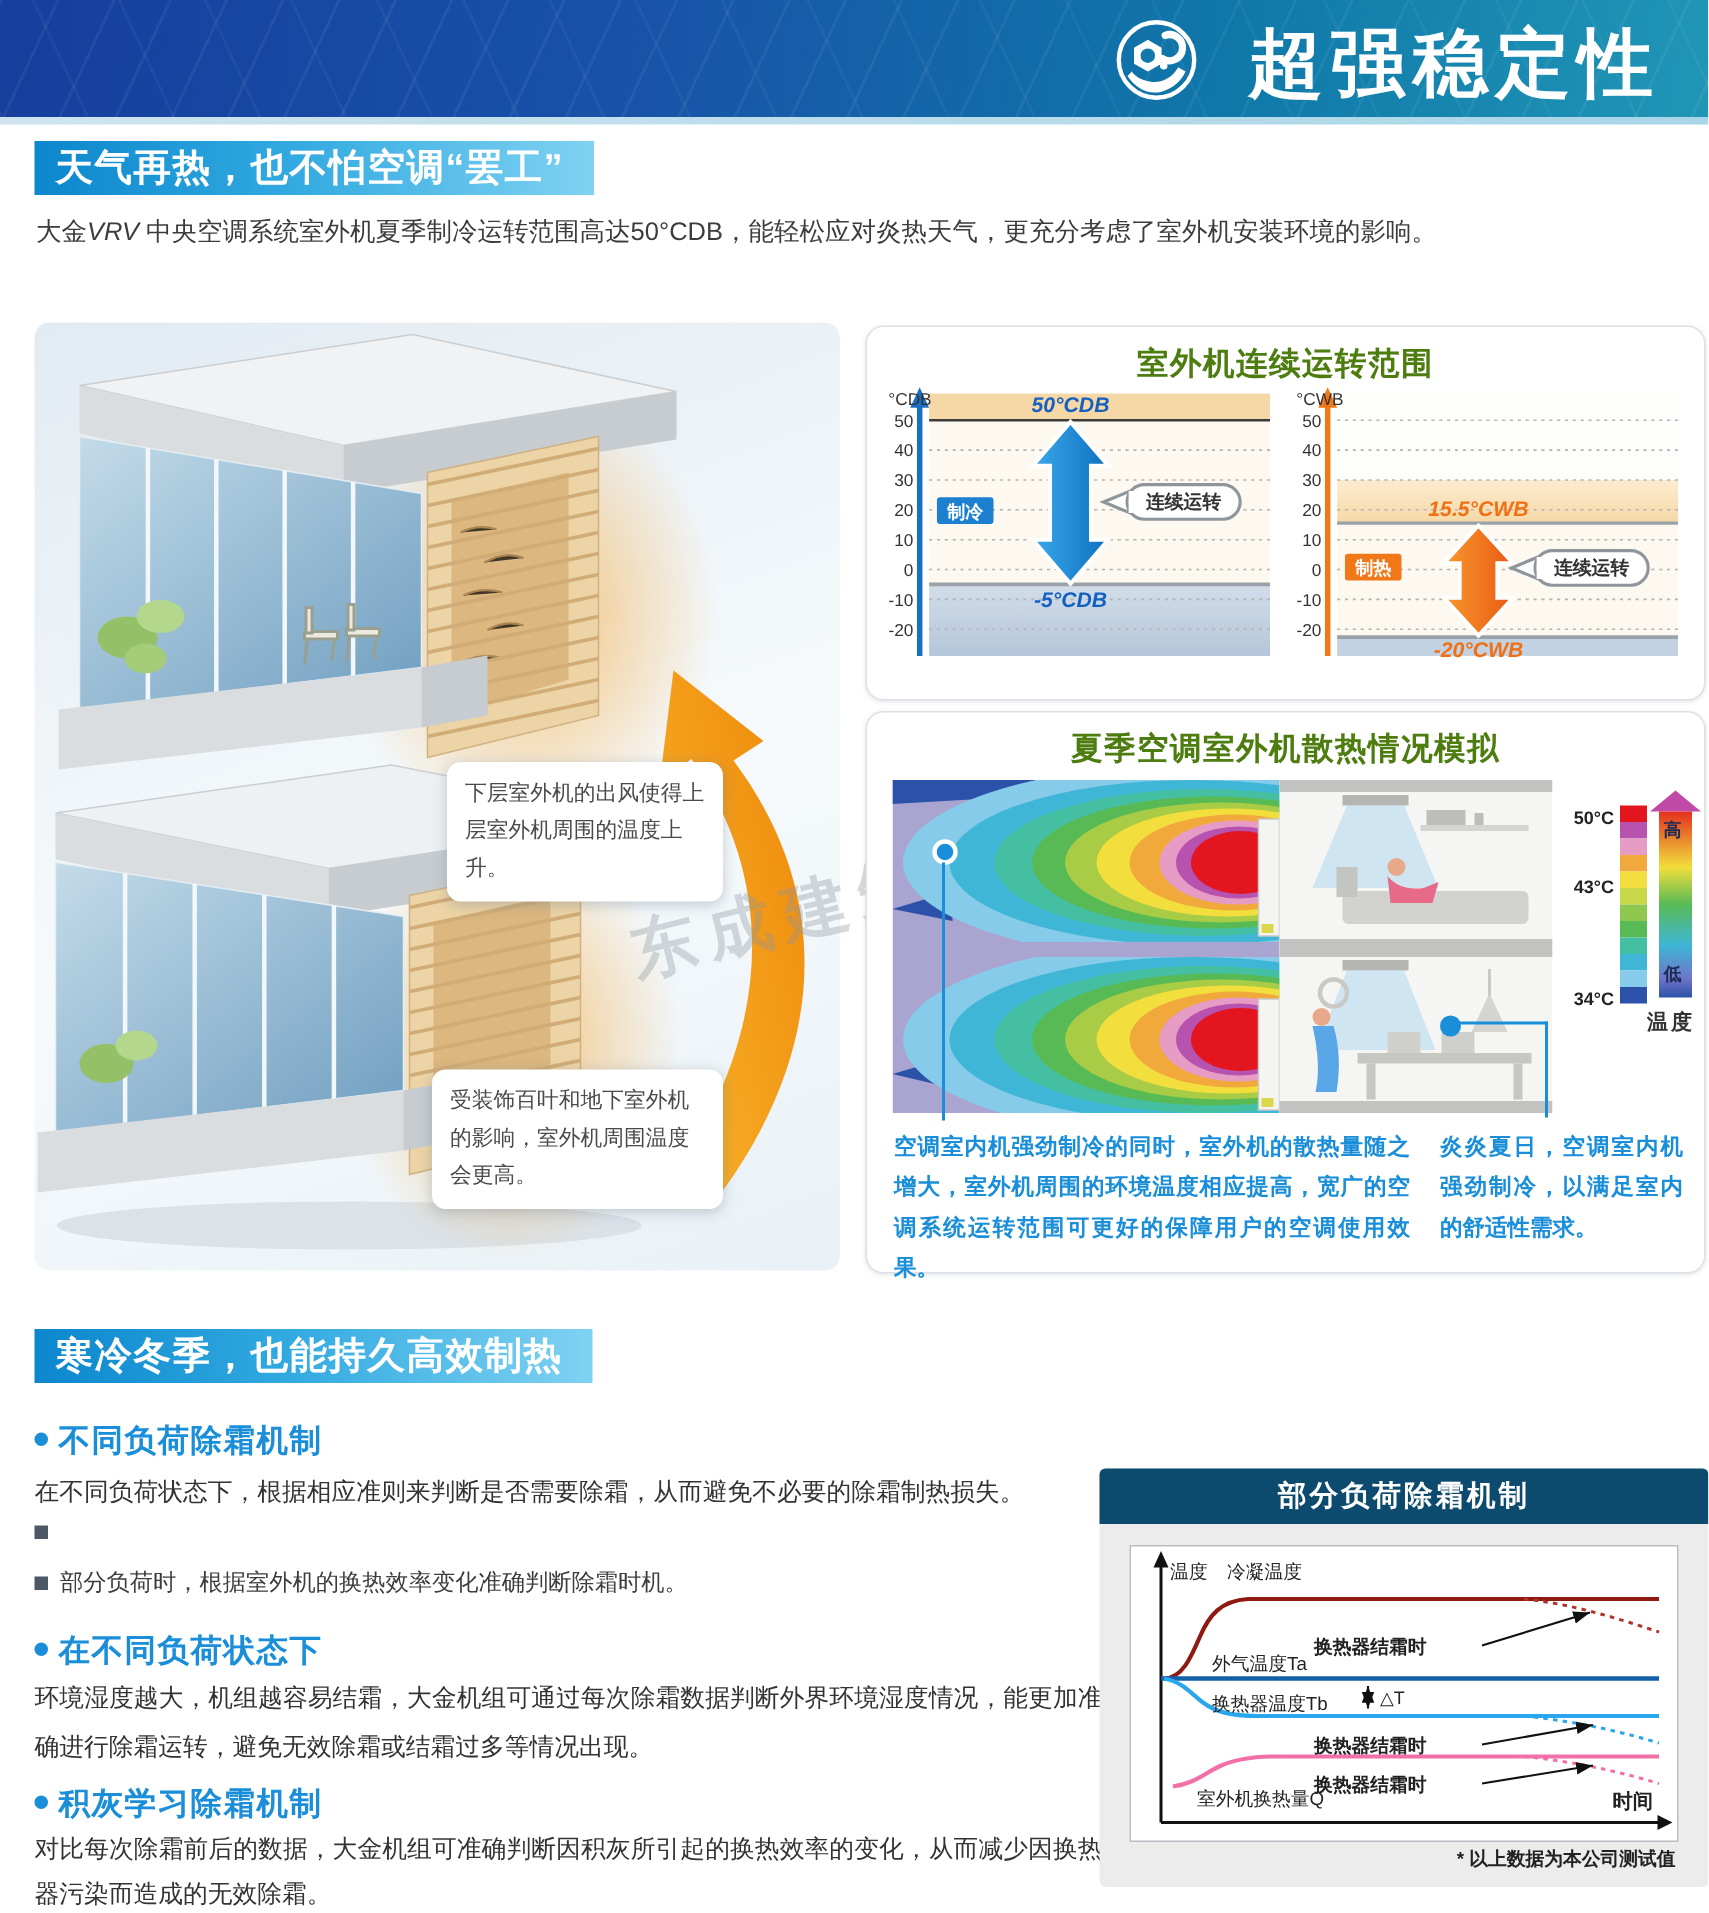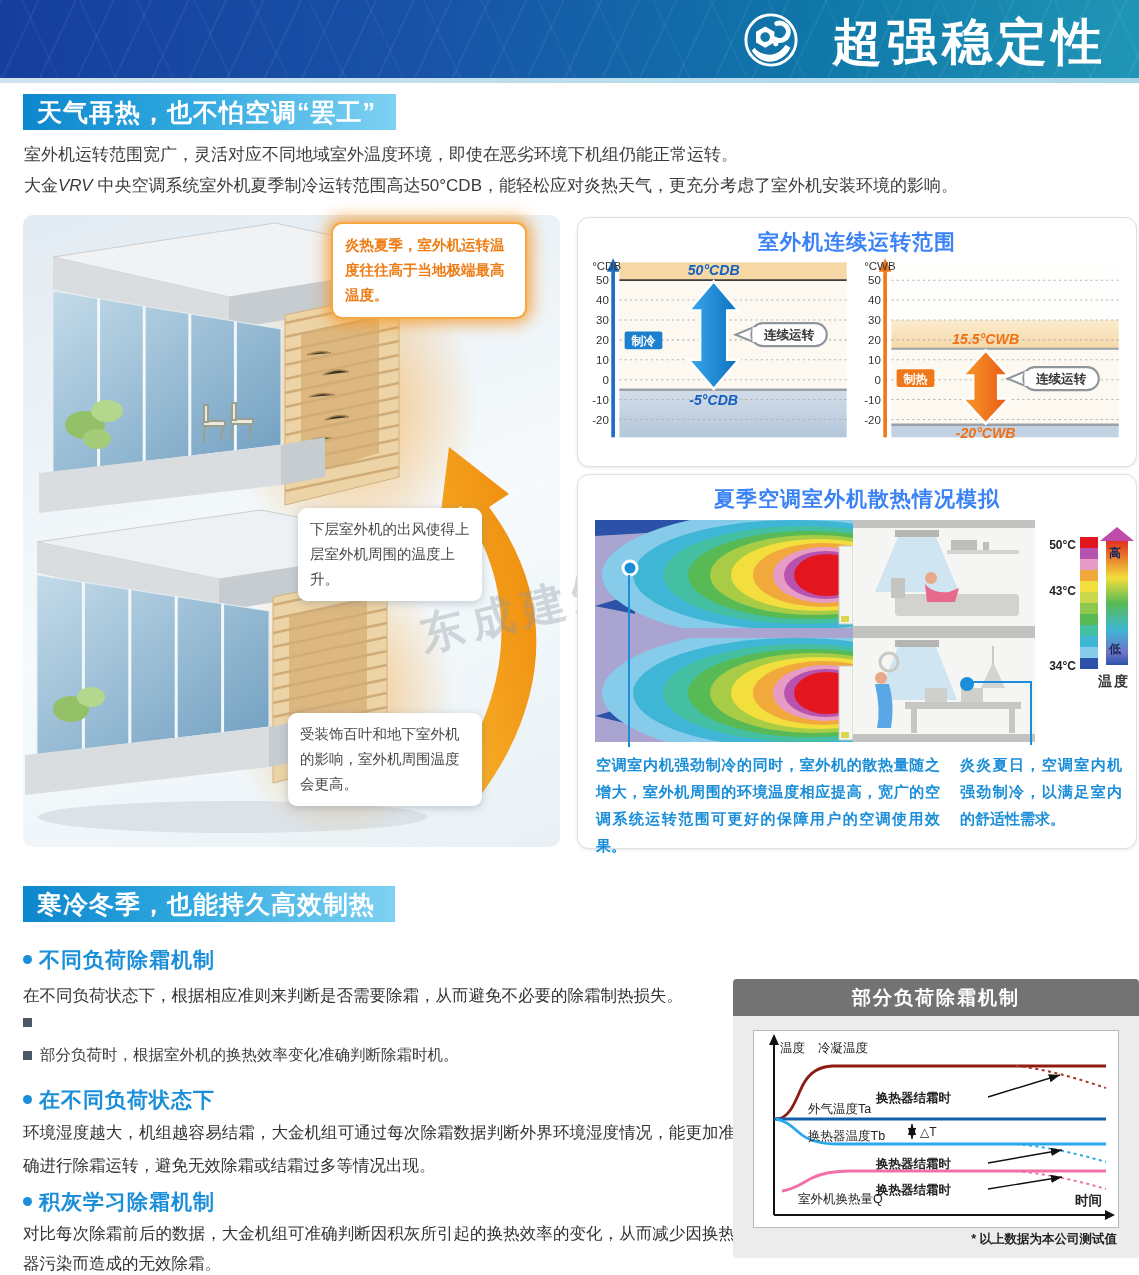--- a/index.html
+++ b/index.html
@@ -38,21 +38,21 @@
   .co3{left:288px;top:713px;width:170px;}
 
   .watermark{left:418px;top:582px;font-size:44px;font-weight:bold;letter-spacing:8px;
     color:rgba(140,150,158,.35);transform:rotate(-14deg);white-space:nowrap;}
 
   
   .panel{position:absolute;background:#fff;border:1px solid #dde1e5;border-radius:12px;
     box-shadow:0 1px 3px rgba(150,160,170,.25);}
   .panel1{left:577px;top:217px;width:558px;height:248px;}
   .panel2{left:577px;top:474px;width:558px;height:373px;}
-  .panel-title{text-align:center;color:#3b82f6;font-size:21px;font-weight:bold;margin-top:10px;letter-spacing:1px;}
+  .panel-title{text-align:center;color:#4d7c0f;font-size:21px;font-weight:bold;margin-top:10px;letter-spacing:1px;}
 
   
   .scale{position:absolute;left:462px;top:54px;width:92px;height:180px;font-size:12px;color:#222;}
   .scale .sw{position:absolute;left:40px;width:18px;height:11px;}
   .scale .lab{position:absolute;left:0;width:36px;text-align:right;font-weight:bold;}
   .scale .bar{position:absolute;left:66px;top:12px;width:22px;height:124px;
     background:linear-gradient(180deg,#e3301f 0%,#f2de3c 30%,#58ba55 50%,#3fb6d6 72%,#6f74c8 90%,#2b52a8 100%);}
   .scale .barhead{position:absolute;left:60px;top:-2px;width:0;height:0;
     border-left:17px solid transparent;border-right:17px solid transparent;border-bottom:14px solid #c04aa8;}
   .scale .hi{position:absolute;left:69px;top:16px;font-weight:bold;color:#1c2a55;}
@@ -66,21 +66,21 @@
 
   
   .sub-head{position:absolute;left:23px;color:#1a8ed8;font-size:21px;font-weight:bold;letter-spacing:1px;}
   .dot-ico{display:inline-block;width:9px;height:9px;border-radius:50%;background:#1a8ed8;margin-right:7px;vertical-align:3px;}
   .sub-body{position:absolute;left:23px;width:712px;font-size:16.5px;color:#333;line-height:30px;text-align:justify;}
   .bullet-line{position:absolute;left:23px;width:700px;font-size:15.5px;color:#3c3c3c;}
   .sq-ico{display:inline-block;width:9px;height:9px;background:#4d5866;margin-right:8px;}
 
   
   .defrost{left:733px;top:979px;width:406px;height:279px;background:#ececec;border-radius:4px;}
-  .defrost-head{height:37px;background:#737373;border-radius:4px 4px 0 0;color:#fff;font-size:19px;
+  .defrost-head{height:37px;background:#0c4a6e;border-radius:4px 4px 0 0;color:#fff;font-size:19px;
     font-weight:bold;text-align:center;line-height:37px;letter-spacing:2px;}
   .defrost-box{position:absolute;left:20px;top:51px;width:364px;height:196px;background:#fff;border:1px solid #b7bcc2;}
   .defrost-foot{position:absolute;right:22px;top:252px;font-size:12.5px;font-weight:bold;color:#222;}
 </style>
 </head>
 <body>
 
 <div id="page">
 
   <div class="abs banner">
@@ -93,21 +93,20 @@
       <circle cx="35" cy="34" r="2.6" fill="#fff"></circle>
       <path d="M10,41 C15,49 24,54 33,52 C41,50 47,45 50,38 L45,35 C41,42 34,46 26,45 C19,44 15,41 13,38 Z" fill="#fff"></path>
     </svg>
     <div class="abs banner-title">超强稳定性</div>
   </div>
   <div class="abs banner-strip"></div>
 
   <div class="section-bar" style="left:23px;top:94px;">天气再热，也不怕空调“罢工”</div>
 
   <div class="abs intro">
-    <div>室外机运转范围宽广，灵活对应不同地域室外温度环境，即使在恶劣环境下机组仍能正常运转。</div>
     <div><span>大金</span><i>VRV</i><span> 中央空调系统室外机夏季制冷运转范围高达50°CDB，能轻松应对炎热天气，更充分考虑了室外机安装环境的影响。</span></div>
   </div>
 
   <div class="abs illus">
     <svg width="537" height="632" viewBox="0 0 537 632">
       <defs>
         <linearGradient id="gGlass" x1="0" y1="0" x2="1" y2="1">
           <stop offset="0" stop-color="#c3dbe9"></stop>
             <stop offset="1" stop-color="#6f9ec0"></stop>
         </linearGradient>
@@ -206,21 +205,20 @@
           </g>
         </g>
         <polygon points="2,540 246,512 246,552 2,580" fill="#d9dde0"></polygon>
         <polygon points="246,512 290,504 290,544 246,552" fill="#c6ccd0"></polygon>
       </g>
 
       <path d="M 452,588 C 526,492 536,386 466,292 L 486,279 L 426,232 L 417,305 L 438,291 C 496,374 490,472 430,562 Z" fill="url(#gArrow)"></path>
     </svg>
   </div>
 
-  <div class="callout callout-hot">炎热夏季，室外机运转温度往往高于当地极端最高温度。</div>
   <div class="callout callout-plain co2">下层室外机的出风使得上层室外机周围的温度上升。</div>
   <div class="callout callout-plain co3">受装饰百叶和地下室外机的影响，室外机周围温度会更高。</div>
 
   <div class="abs watermark">东成建筑</div>
 
   <div class="panel panel1">
     <div class="panel-title">室外机连续运转范围</div>
 
     <svg class="abs" style="left:12px;top:36px;" width="262" height="199" viewBox="0 0 250 190">
       <defs>

